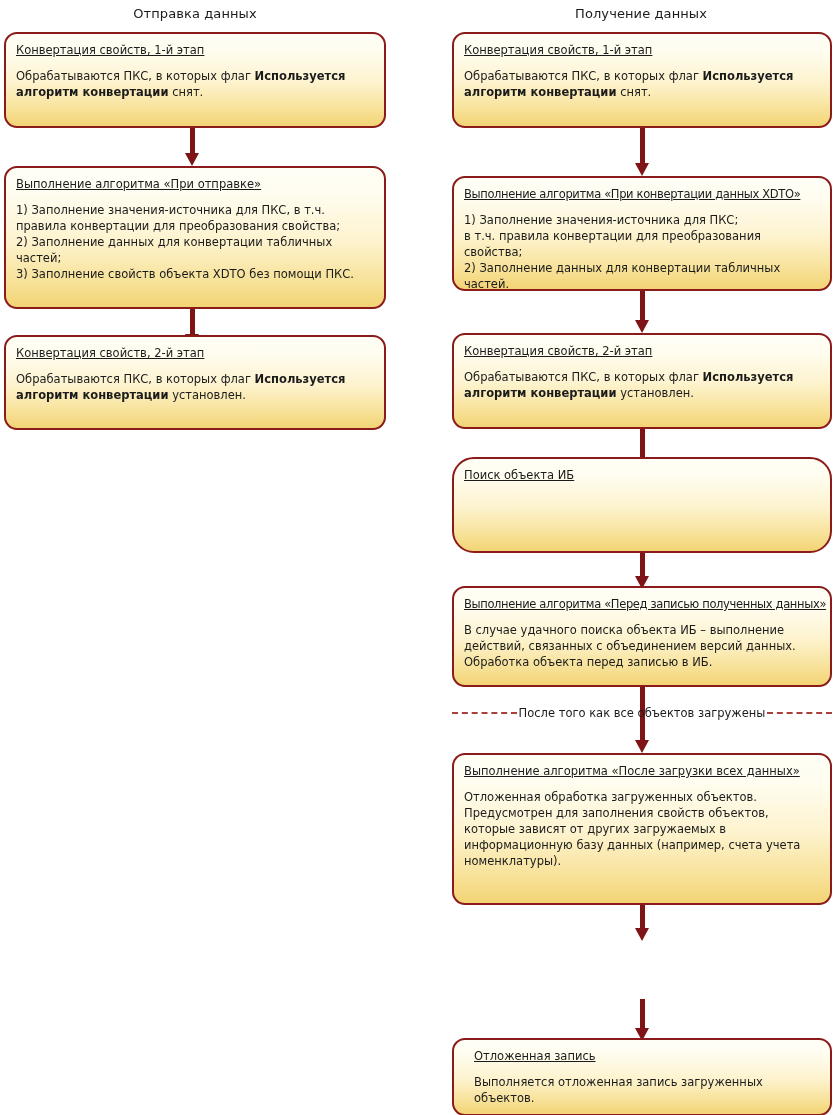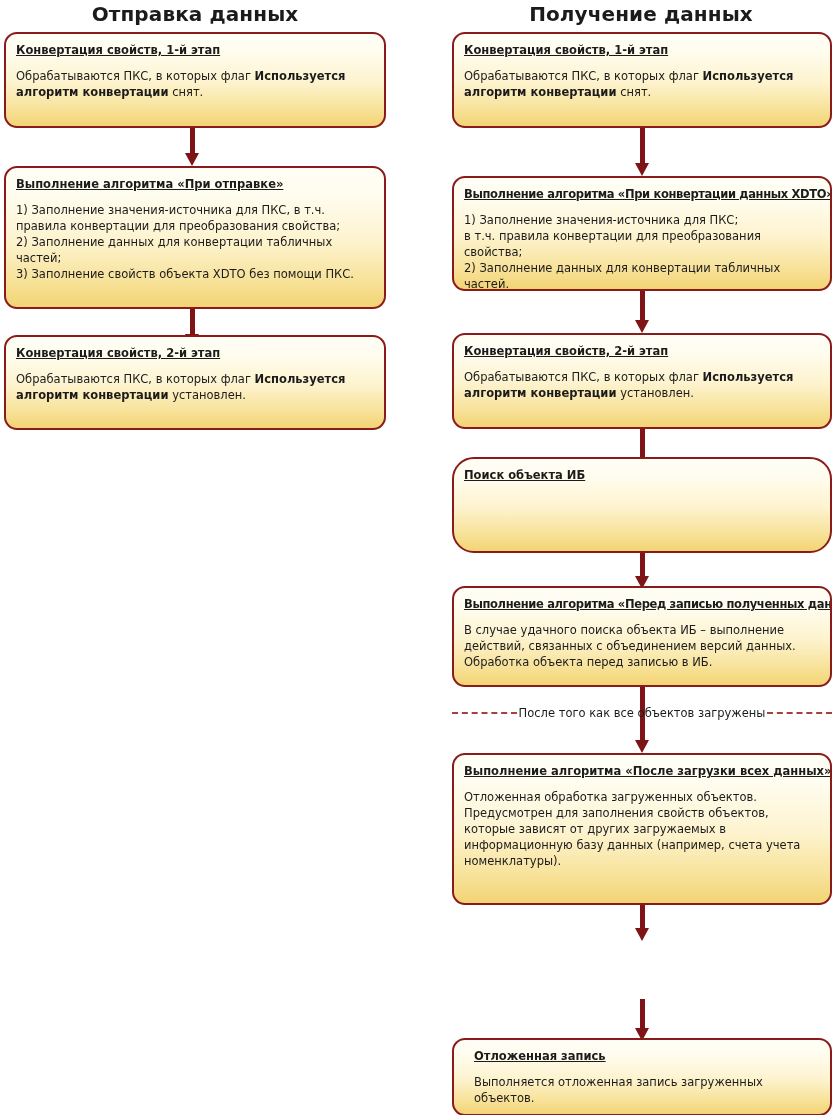--- a/index.html
+++ b/index.html
@@ -20,22 +20,22 @@
   }
   .column {
     position: absolute;
     top: 0;
   }
   .col-left  { left: 2px;   width: 386px; }
   .col-right { left: 450px; width: 382px; }
 
   .col-title {
     text-align: center;
-    font-size: 20px;
-    font-weight: bold;
+    font-size: 13px;
+    font-weight: normal;
     color: #1b1b1b;
     letter-spacing: 0.1px;
     margin-top: 4px;
     margin-bottom: 0;
     height: 22px;
     line-height: 20px;
   }
 
   
   .node {
@@ -48,21 +48,21 @@
                 #FFFDF0 18%,
                 #FDF3CF 52%,
                 #F8E39C 80%,
                 #F3D475 100%);
     padding: 9px 10px 8px 10px;
     color: #1b1b1b;
     overflow: hidden;
   }
   .node-title {
     font-size: 11.5px;
-    font-weight: bold;
+    font-weight: normal;
     text-decoration: underline;
     line-height: 15px;
     margin: 0 0 10px 0;
     white-space: nowrap;
   }
   .node-title.tight { letter-spacing: -0.35px; }
   .node-body {
     font-size: 11.5px;
     line-height: 16px;
     margin: 0;

